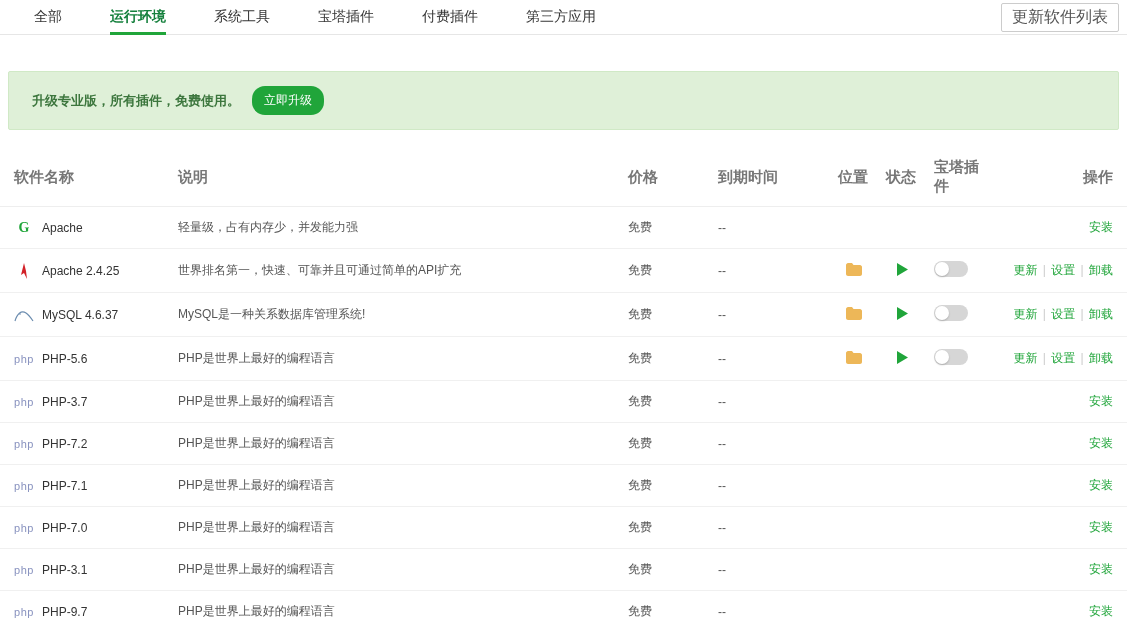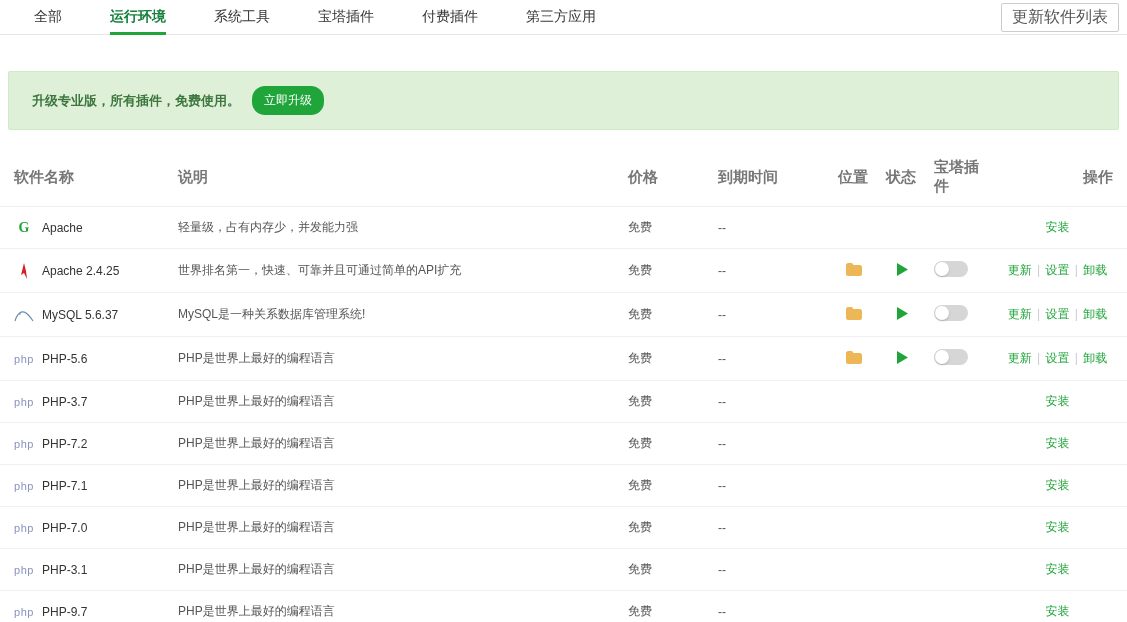--- a/index.html
+++ b/index.html
@@ -18,21 +18,21 @@
 .table th { text-align: left; font-weight: bold; color: #777; font-size: 15px; padding: 10px 8px; border-bottom: 1px solid #eee; }
 .table th:first-child, .table td:first-child { padding-left: 14px; }
 .table td { padding: 12px 8px; border-bottom: 1px solid #f0f0f0; vertical-align: middle; font-size: 12px; color: #555; }
 .col-name { width: 170px; }
 .col-desc { width: 450px; }
 .col-price { width: 90px; }
 .col-expire { width: 120px; }
 .col-loc { width: 48px; text-align: center; }
 .col-status { width: 48px; text-align: center; }
 .col-home { width: 68px; }
-.col-ops { text-align: center; padding-right: 14px !important; }
+.col-ops { text-align: right; padding-right: 14px !important; }
 .soft-name { display: flex; align-items: center; gap: 8px; }
 .soft-name span.nm { color: #333; }
 .icon-box { width: 20px; height: 16px; display: flex; align-items: center; justify-content: center; flex-shrink: 0; }
 .nginx-icon { color: #20a53a; font-weight: bold; font-size: 14px; font-family: Georgia, serif; }
 .apache-icon { width: 10px; height: 16px; }
 .php-icon { color: #8892bf; font-size: 11px; font-weight: 500; letter-spacing: 0.5px; }
 .folder-icon { color: #edb758; font-size: 15px; cursor: pointer; }
 .play-icon { color: #20a53a; cursor: pointer; display: inline-block; }
 .play-icon svg { display: block; }
 .toggle { width: 34px; height: 16px; background: #d6d6d6; border-radius: 8px; position: relative; cursor: pointer; display: inline-block; }
@@ -116,21 +116,21 @@
         </tr>
         <tr>
           <td class="col-name">
             <div class="soft-name">
               <span class="icon-box">
                 <svg width="20" height="14" viewBox="0 0 20 14">
                   <path d="M1 13 C3 6 7 2 12 5 C15 7 17 10 19 13" stroke="#6b8caf" stroke-width="1.2" fill="none"></path>
                   <circle cx="6" cy="6" r="0.8" fill="#6b8caf"></circle>
                 </svg>
               </span>
-              <span class="nm">MySQL 5.6.37</span>
+              <span class="nm">MySQL 4.6.37</span>
             </div>
           </td>
           <td class="col-desc">MySQL是一种关系数据库管理系统!</td>
           <td class="col-price">免费</td>
           <td class="col-expire">--</td>
           <td class="col-loc"><span class="folder-icon"><svg width="16" height="13" viewBox="0 0 16 13">
                 <path d="M0 2 C0 1 1 0 2 0 L6 0 L7.5 2 L14 2 C15 2 16 3 16 4 L16 11 C16 12 15 13 14 13 L2 13 C1 13 0 12 0 11 Z" fill="#edb758"></path>
               </svg></span></td>
           <td class="col-status"><span class="play-icon"><svg width="11" height="13" viewBox="0 0 11 13">
                 <path d="M0 0 L11 6.5 L0 13 Z" fill="#20a53a"></path>

